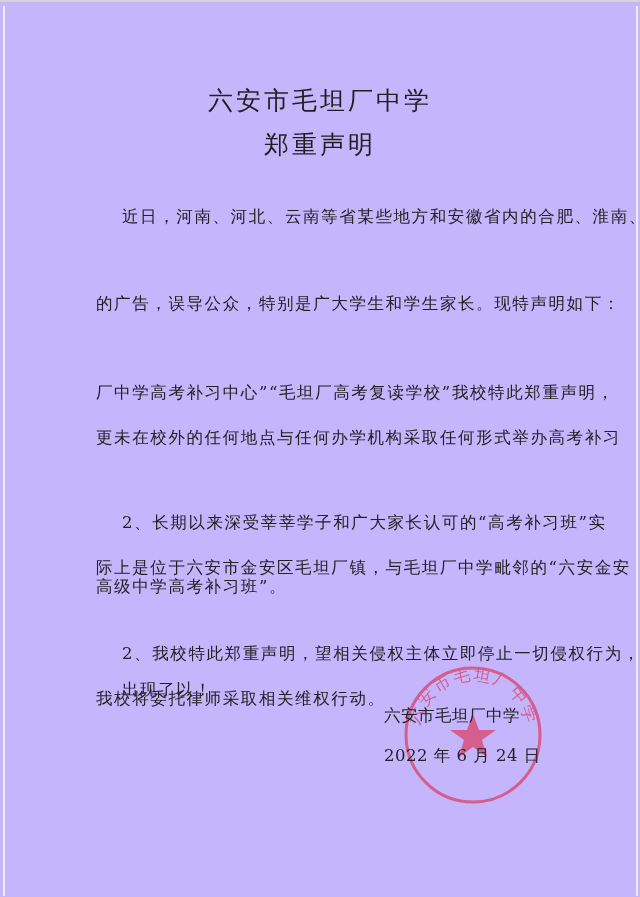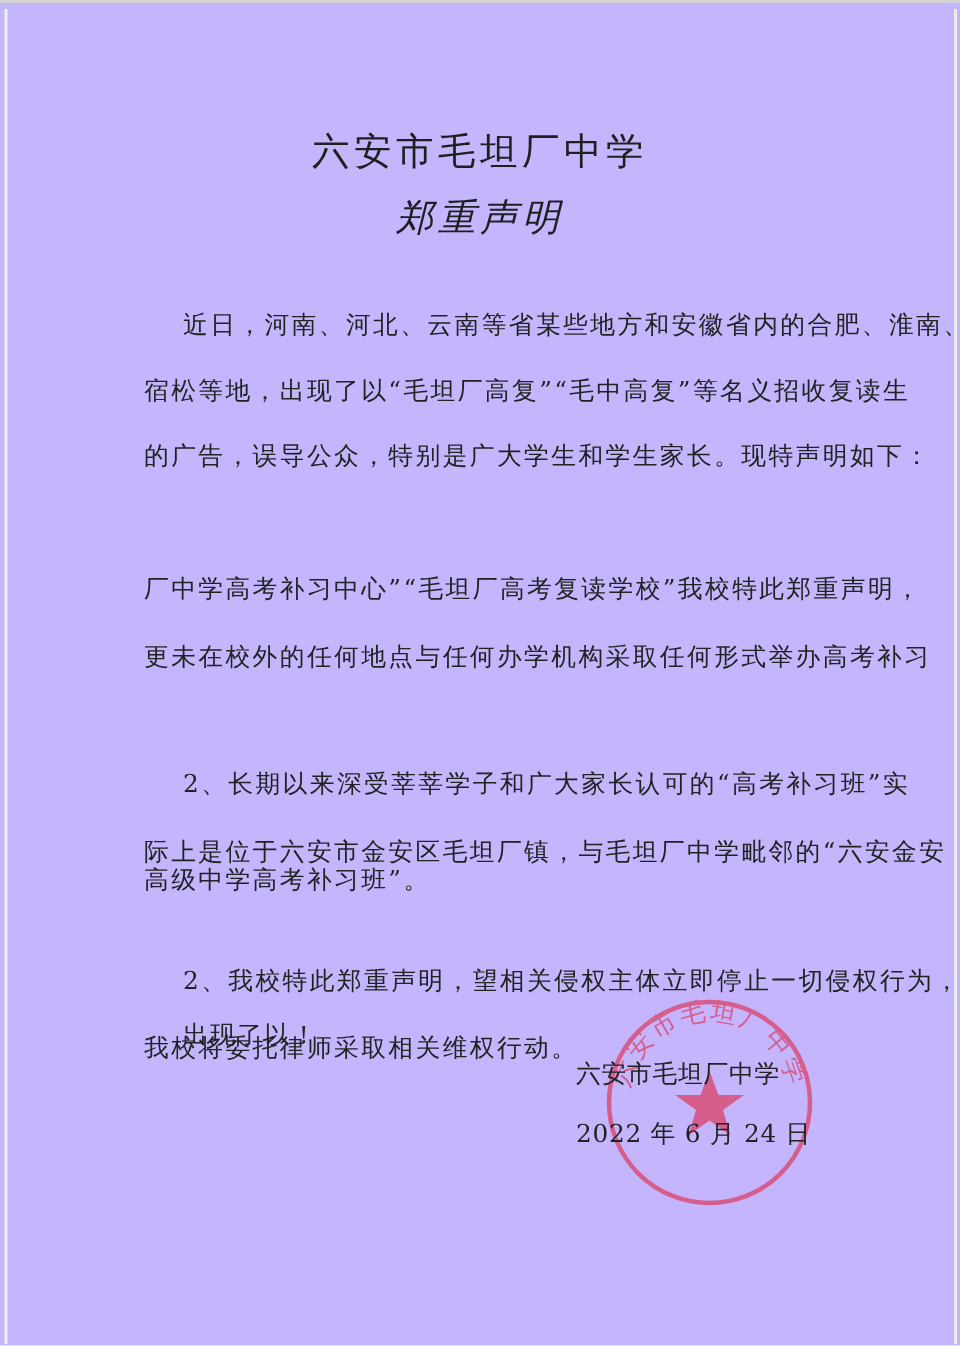--- a/index.html
+++ b/index.html
@@ -15,21 +15,21 @@
     box-sizing: border-box;
   }
   .edge-left { position: absolute; left: 3px; top: 4px; width: 2px; height: 890px; background: #efefef; }
   .edge-right { position: absolute; right: 2px; top: 4px; width: 2px; height: 890px; background: #ececec; }
   .title {
     position: absolute; left: 0; width: 640px; text-align: center;
     font-size: 25px; letter-spacing: 3px; color: #1f1f1f;
     font-family: "DejaVu Sans", "Liberation Sans", sans-serif; font-weight: normal;
   }
   .t1 { top: 82px; }
-  .t2 { top: 126px; font-style: italic; }
+  .t2 { top: 126px; }
   .line {
     position: absolute; left: 96px; font-size: 16.5px; white-space: nowrap;
     letter-spacing: 1.6px; color: #222;
   }
   .indent { left: 122px; }
   .sig { position: absolute; font-size: 16.5px; white-space: nowrap; color: #222; letter-spacing: 0.5px; z-index: 2; }
   .seal {
     position: absolute; left: 402px; top: 662px; width: 142px; height: 142px;
     z-index: 1; opacity: 0.85;
   }
@@ -38,21 +38,20 @@
 <body>
 
 <div class="page">
   <div class="edge-left"></div>
   <div class="edge-right"></div>
 
   <div class="title t1">六安市毛坦厂中学</div>
   <div class="title t2">郑重声明</div>
 
   <div class="line indent" style="top:204px">近日，河南、河北、云南等省某些地方和安徽省内的合肥、淮南、</div>
-  <div class="line" style="top:248px">宿松等地，出现了以“毛坦厂高复”“毛中高复”等名义招收复读生</div>
   <div class="line" style="top:291px">的广告，误导公众，特别是广大学生和学生家长。现特声明如下：</div>
 
   <div class="line" style="top:380px">厂中学高考补习中心”“毛坦厂高考复读学校”我校特此郑重声明，</div>
   <div class="line" style="top:425px">更未在校外的任何地点与任何办学机构采取任何形式举办高考补习</div>
 
   <div class="line indent" style="top:510px">2、长期以来深受莘莘学子和广大家长认可的“高考补习班”实</div>
   <div class="line" style="top:555px">际上是位于六安市金安区毛坦厂镇，与毛坦厂中学毗邻的“六安金安</div>
   <div class="line" style="top:574px">高级中学高考补习班”。</div>
 
   <div class="line indent" style="top:641px">2、我校特此郑重声明，望相关侵权主体立即停止一切侵权行为，</div>

